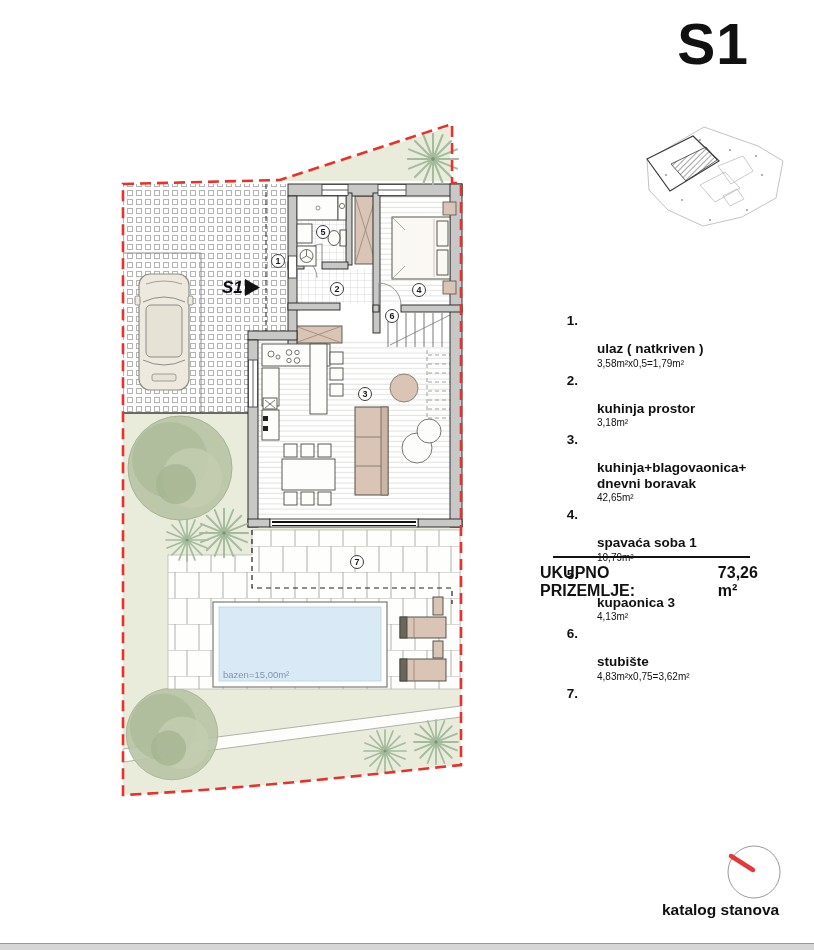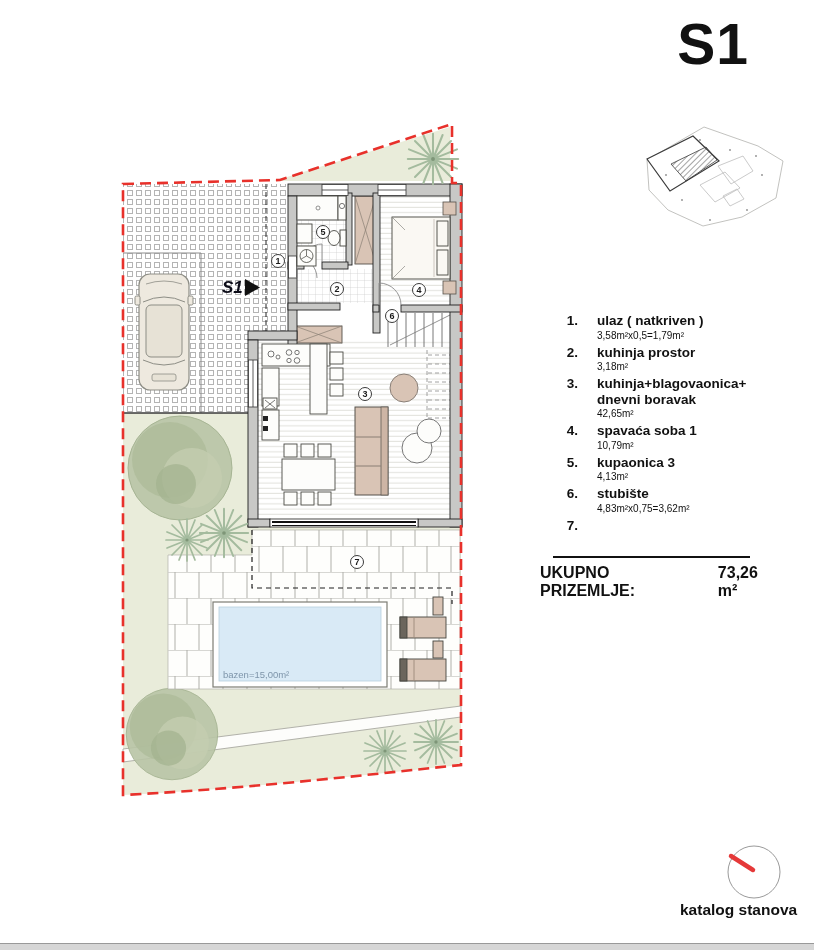--- a/index.html
+++ b/index.html
@@ -7,31 +7,31 @@
        font-family:"Liberation Sans",sans-serif;color:#111;}
   .plan-svg{position:absolute;left:0;top:0;width:814px;height:950px;}
 
   .title-block{position:absolute;left:643px;top:16px;width:140px;text-align:center;}
   .title-main{font-size:57px;font-weight:700;line-height:1;letter-spacing:1px;}
   .title-sub{font-size:25px;font-weight:700;margin-top:8px;}
 
   .legend{position:absolute;left:540px;top:313px;width:255px;}
   .legend-item{display:flex;margin-bottom:2px;}
   .legend-num{width:38px;text-align:right;font-weight:700;font-size:13.5px;line-height:15.5px;flex:none;}
-  .legend-body{margin-left:19px;}
+  .legend-body{margin-left:19px;margin-top:28px;}
   .legend-name{display:block;font-weight:700;font-size:13.5px;line-height:15.5px;}
   .legend-area{display:block;font-size:10px;line-height:14px;}
 
   .total{position:absolute;left:540px;top:556px;width:240px;}
   .total-line{margin-left:13px;width:197px;border-top:2px solid #111;}
   .total-row{display:flex;align-items:baseline;margin-top:6px;}
   .total-label{font-size:16px;font-weight:700;}
   .total-value{font-size:16px;font-weight:700;margin-left:14px;}
 
-  .catalog-label{position:absolute;left:680px;top:901px;font-size:15.5px;font-weight:700;}
+  .catalog-label{position:absolute;left:662px;top:901px;font-size:15.5px;font-weight:700;}
 
   .bottom-bar{position:absolute;left:0;right:0;bottom:0;height:6px;
               background:#d6d6d6;border-top:1px solid #999;}
 
   
   .pool-label{font:9.5px "Liberation Sans",sans-serif;fill:#7e95aa;}
   .s1-label{font:italic 700 17px "Liberation Sans",sans-serif;fill:#0c0c18;}
   .roomnum circle{fill:#fff;stroke:#3a3a3a;stroke-width:1;}
   .roomnum text{font:700 9px "Liberation Sans",sans-serif;fill:#1a1a1a;text-anchor:middle;}
 </style>

